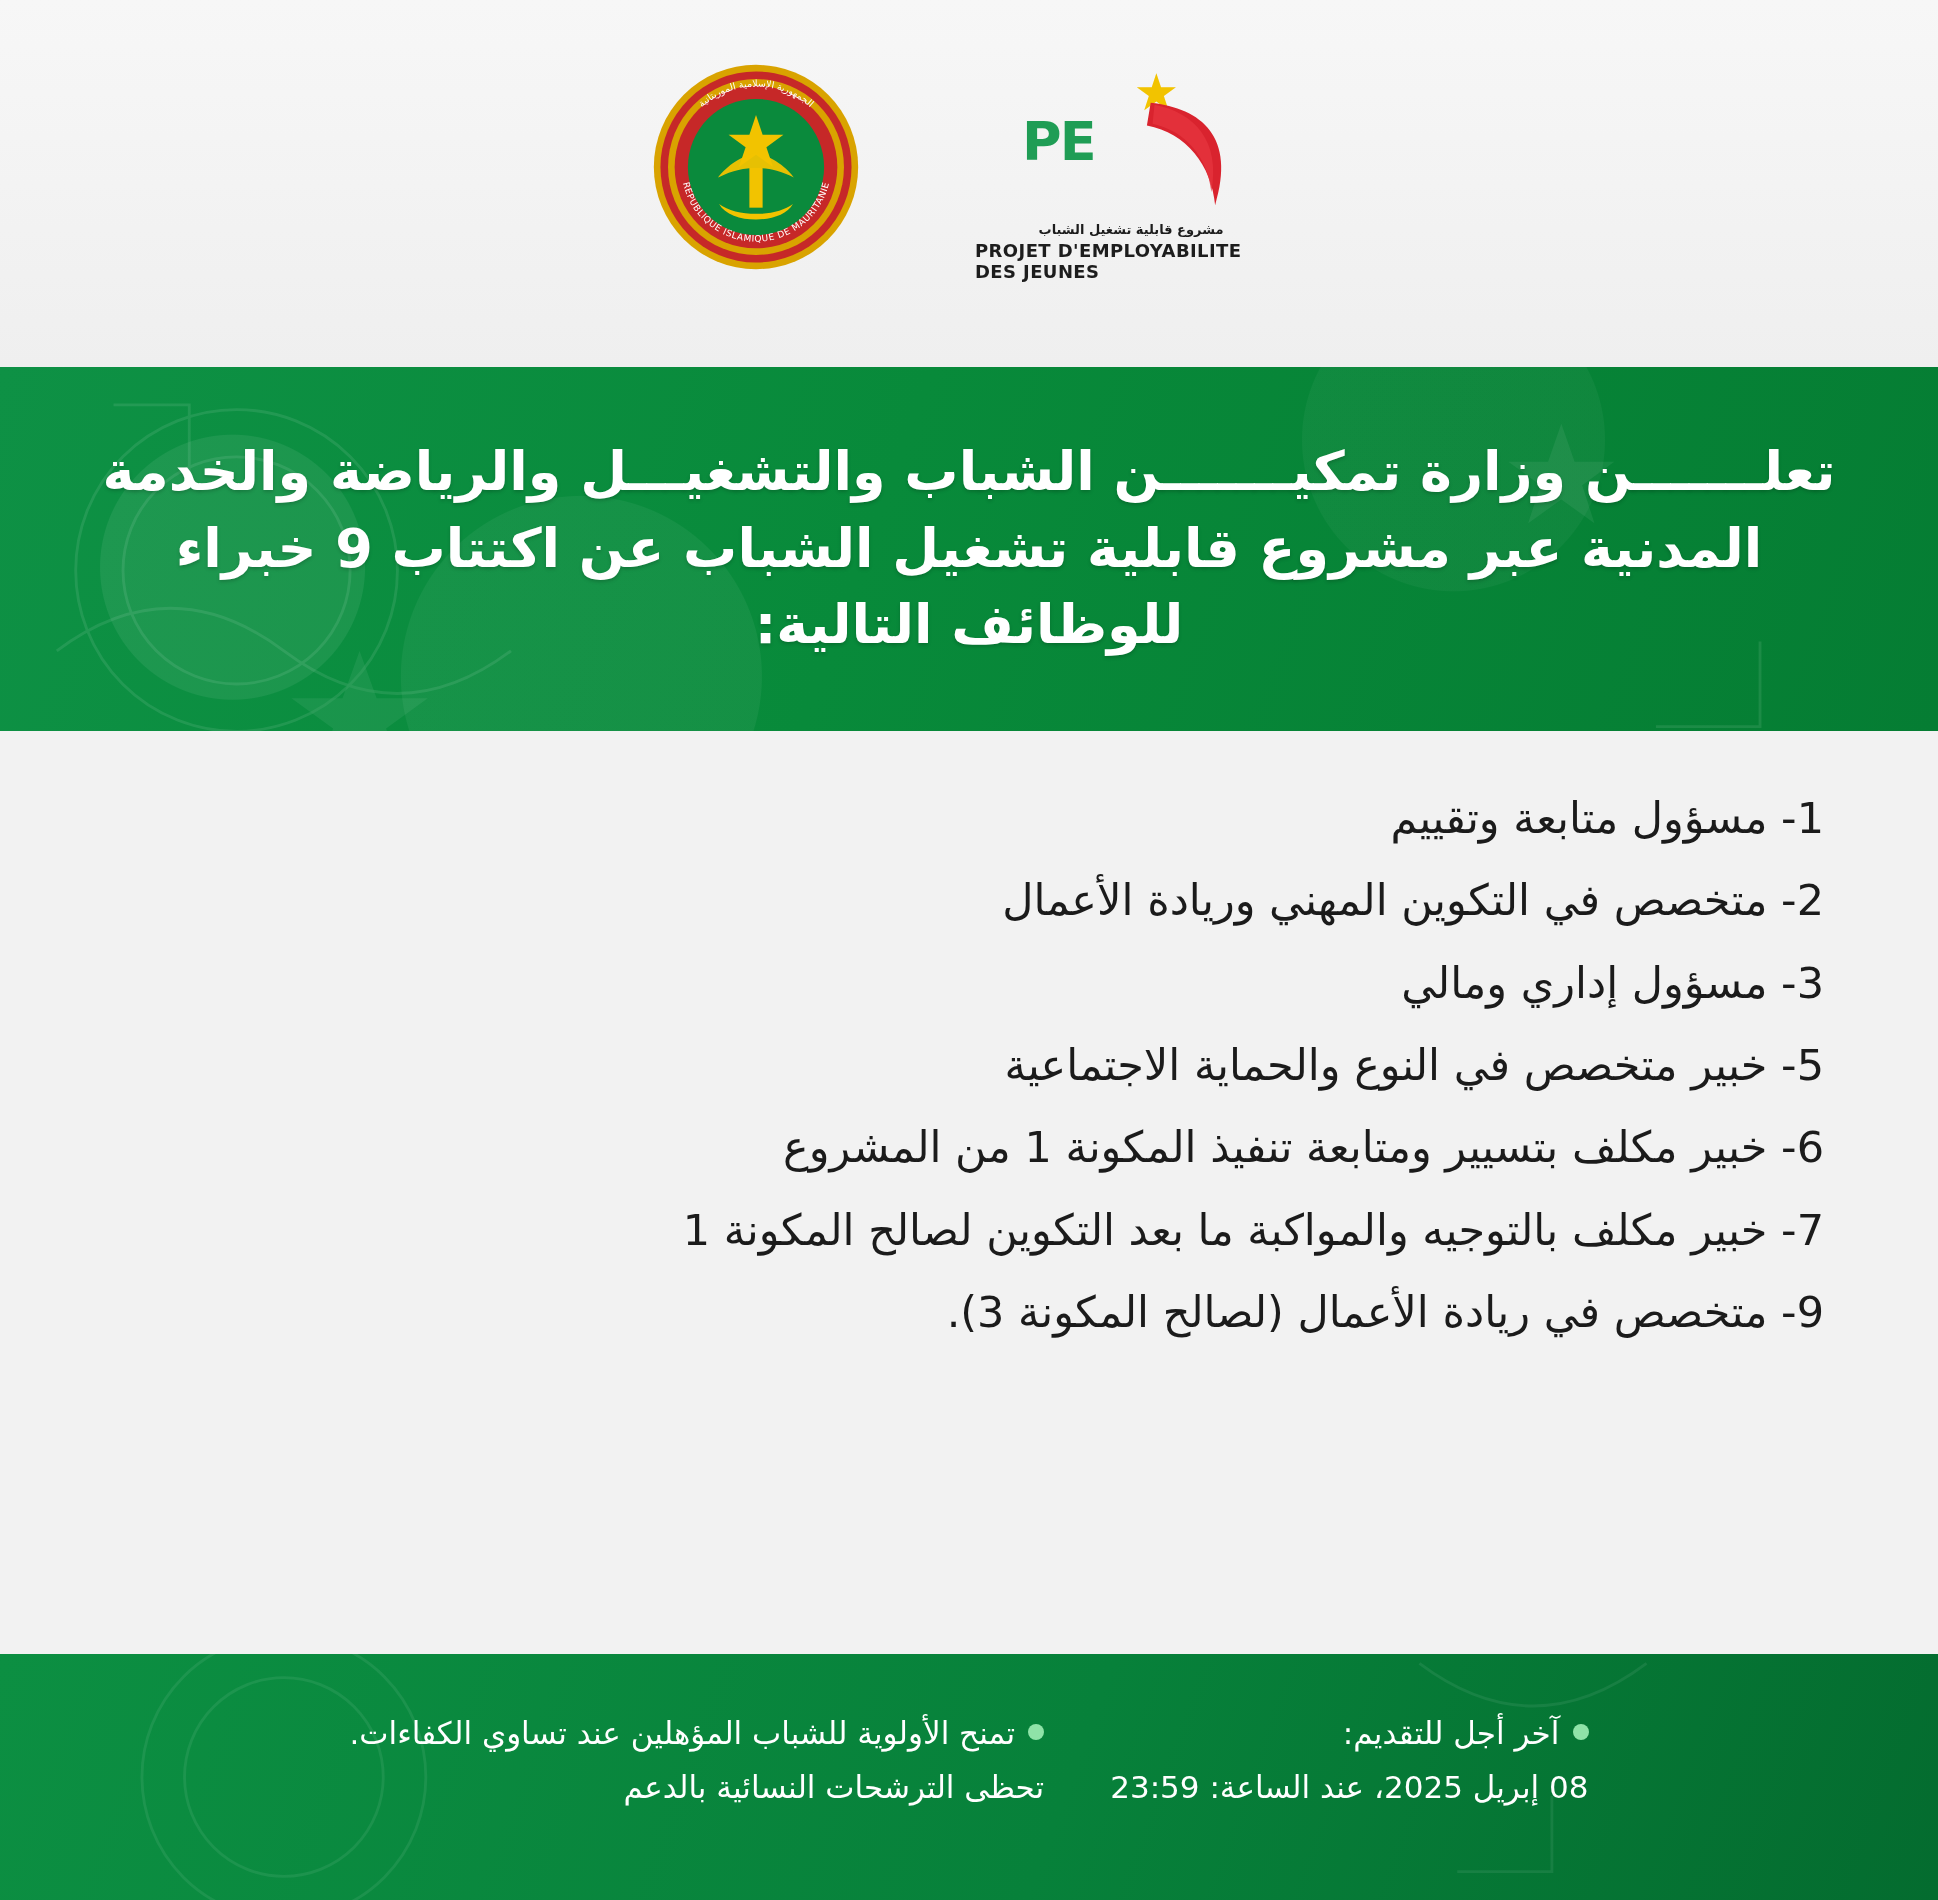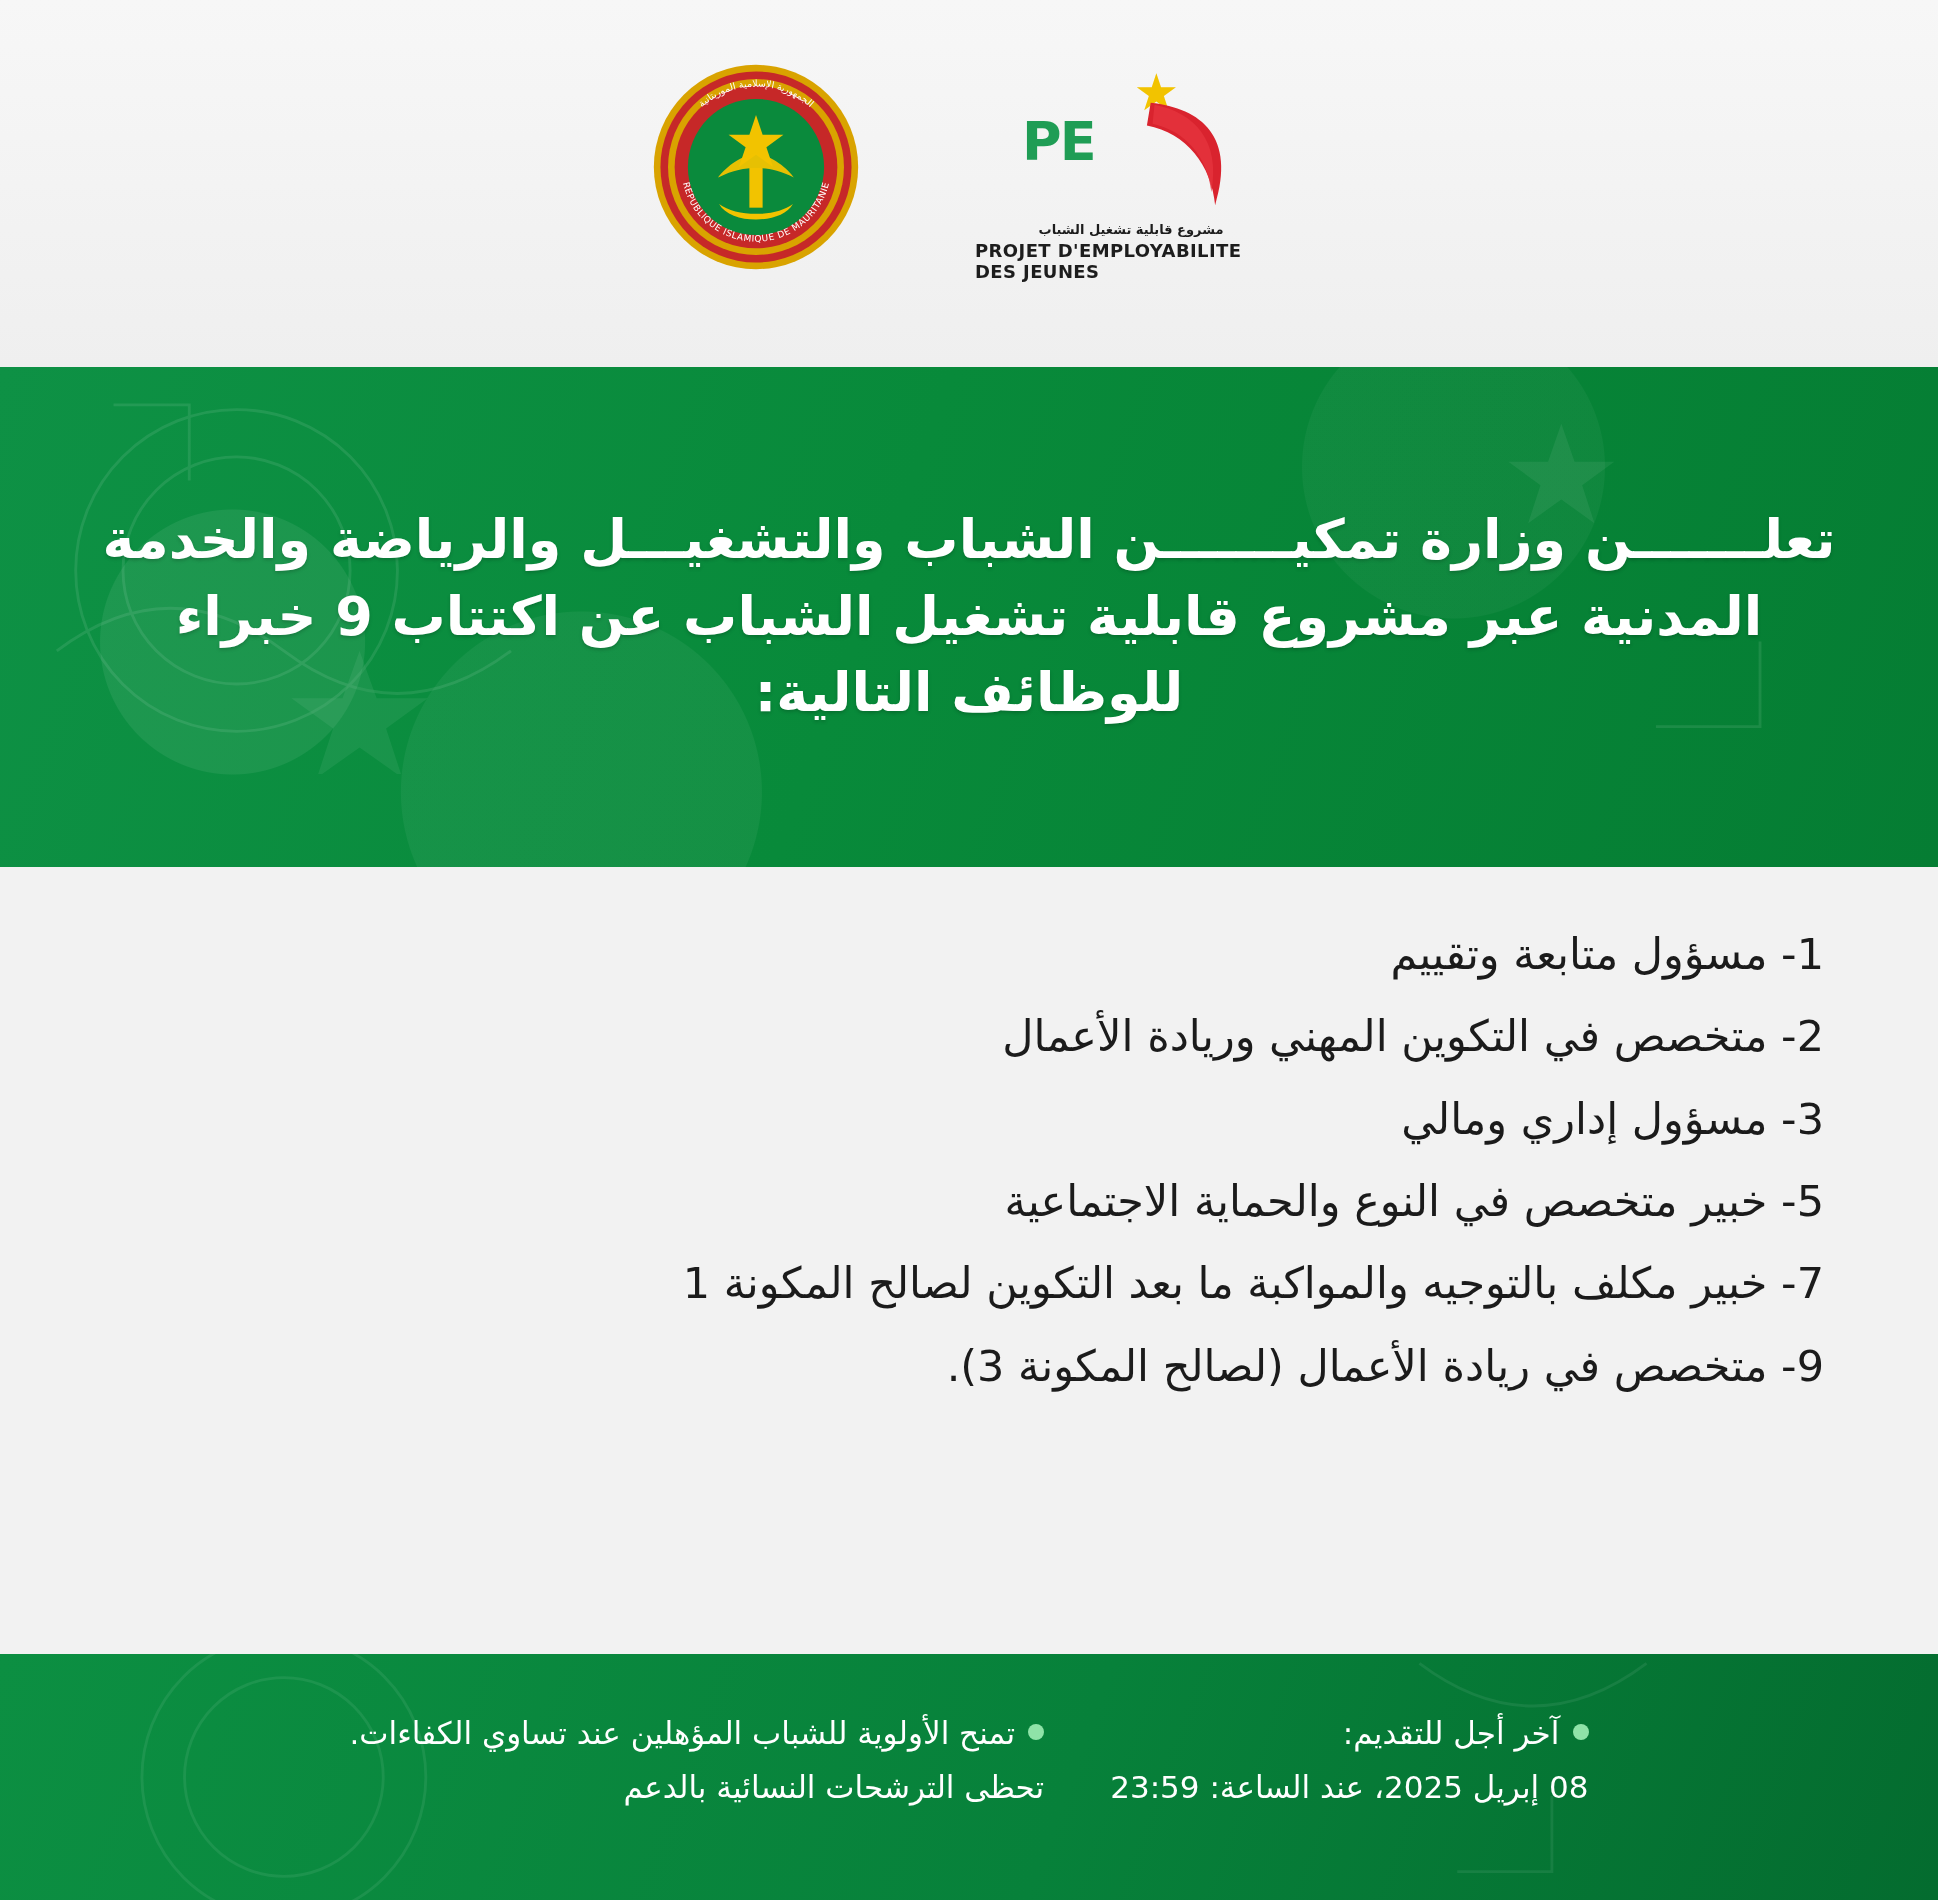--- a/index.html
+++ b/index.html
@@ -92,21 +92,21 @@
   .logo-emblem {
     width: 210px;
     height: 210px;
     position: relative;
     margin-bottom: 34px;
   }
 
   
   .title-band {
     position: relative;
-    height: 500px;
+    height: 364px;
     background: #0a8a3c;
     background-image:
       radial-gradient(circle at 12% 55%, rgba(255,255,255,0.07) 0 132px, rgba(255,255,255,0) 133px),
       radial-gradient(circle at 30% 85%, rgba(255,255,255,0.05) 0 180px, rgba(255,255,255,0) 181px),
       radial-gradient(circle at 75% 20%, rgba(255,255,255,0.04) 0 151px, rgba(255,255,255,0) 152px),
       linear-gradient(110deg, #0e9145 0%, #088a3a 45%, #057d33 100%);
     display: flex;
     align-items: center;
     justify-content: center;
     overflow: hidden;
@@ -262,20 +262,21 @@
     </svg>
     <div class="title-text">تعلـــــــن وزارة تمكيـــــــن الشباب والتشغيـــل والرياضة والخدمة المدنية عبر مشروع قابلية تشغيل الشباب عن اكتتاب 9 خبراء للوظائف التالية:</div>
   </div>
 
   <div class="list-area">
     <ul class="job-list">
       <li>1- مسؤول متابعة وتقييم</li>
       <li>2- متخصص في التكوين المهني وريادة الأعمال</li>
       <li>3- مسؤول إداري ومالي</li>
       <li>5- خبير متخصص في النوع والحماية الاجتماعية</li>
+      <li>6- خبير مكلف بتسيير ومتابعة تنفيذ المكونة 1 من المشروع</li>
       <li>7- خبير مكلف بالتوجيه والمواكبة ما بعد التكوين لصالح المكونة 1</li>
       <li>9- متخصص في ريادة الأعمال (لصالح المكونة 3).</li>
     </ul>
   </div>
 
   <div class="footer">
     <svg class="band-deco" viewBox="0 0 2048 260" preserveAspectRatio="none">
       <g fill="none" stroke="#ffffff" stroke-width="3" opacity="0.45">
         <circle cx="300" cy="130" r="150"></circle>
         <circle cx="300" cy="130" r="105"></circle>

